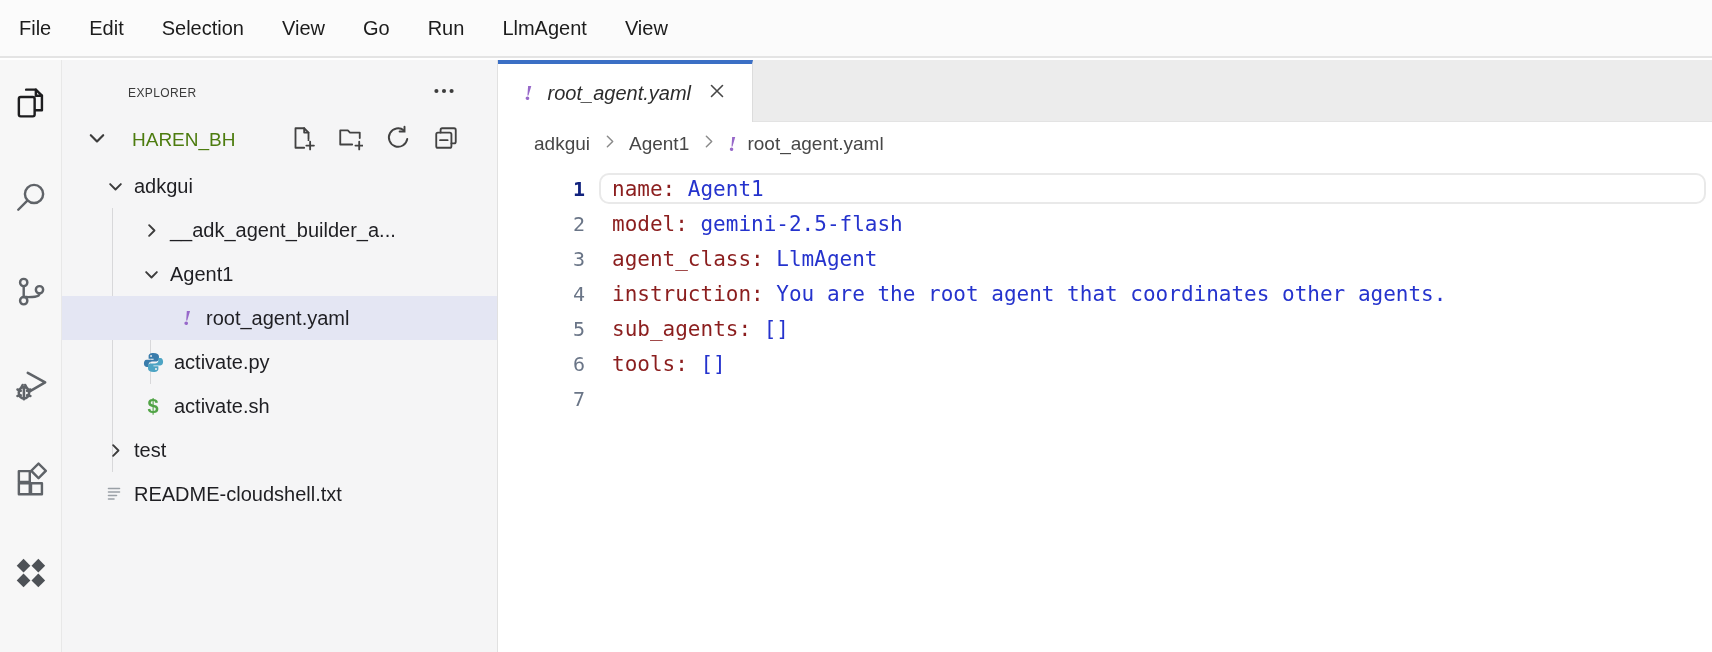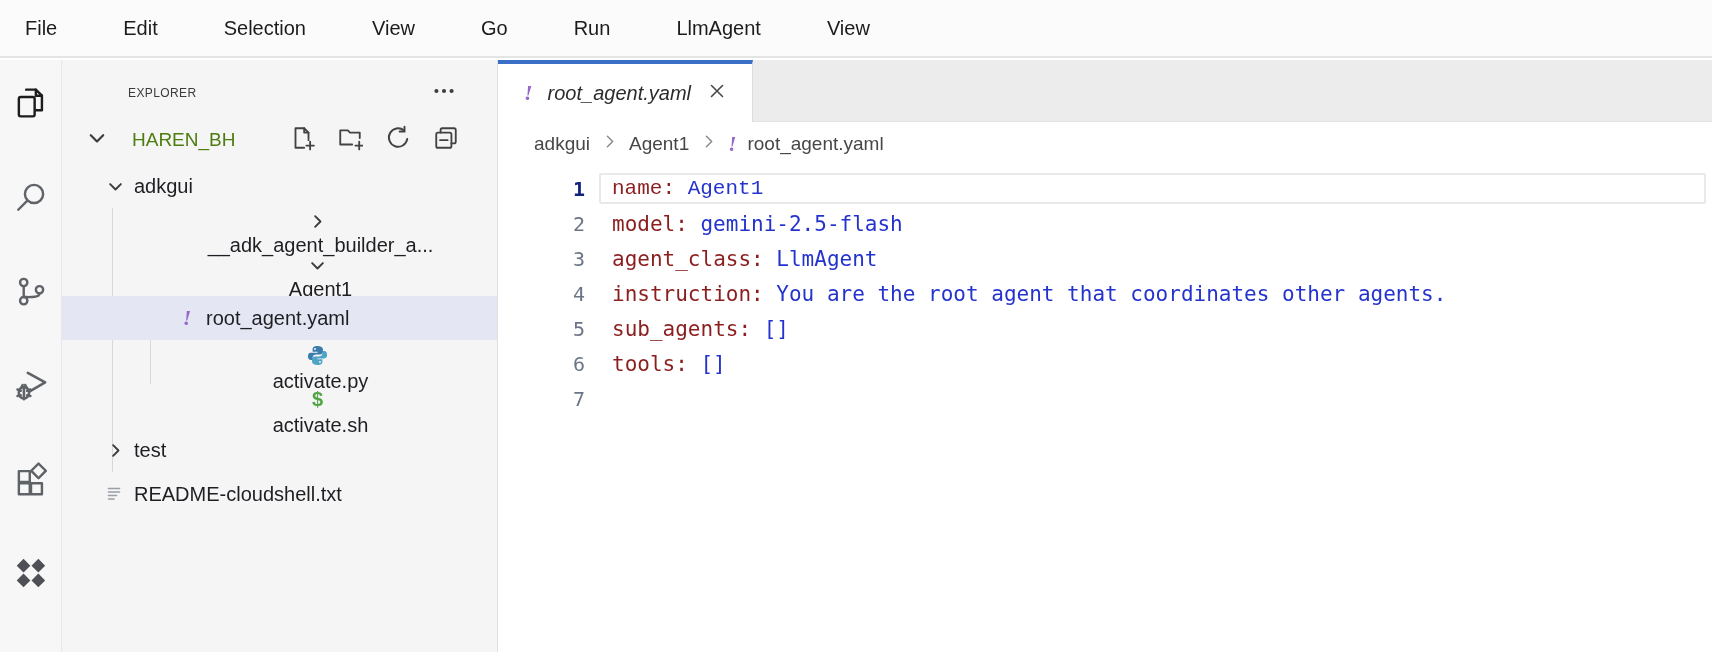--- a/index.html
+++ b/index.html
@@ -2,21 +2,21 @@
 <html><head>
 <meta charset="utf-8">
 <style>
   * { margin:0; padding:0; box-sizing:border-box; }
   html,body { width:1712px; height:652px; overflow:hidden; background:#fff;
               font-family:"Liberation Sans", sans-serif; -webkit-font-smoothing:antialiased; }
 
   
   .menubar { position:absolute; left:0; top:0; width:1712px; height:58px;
              background:#fbfbfb; border-bottom:2px solid #e4e4e4;
-             display:flex; align-items:center; padding-left:6px; z-index:5;gap:28px; }
+             display:flex; align-items:center; z-index:5; }
   .menu-item { font-size:20px; color:#1c1c1c; padding:0 19px; height:100%;
                display:flex; align-items:center; cursor:default; }
 
   
   .activitybar { position:absolute; left:0; top:60px; width:62px; height:592px;
                  background:#f7f7f7; border-right:1px solid #e8e8e8;
                  display:flex; flex-direction:column; align-items:center;
                  padding-top:24px; gap:56px; }
   .ab-icon { width:38px; height:38px; display:flex; align-items:center; justify-content:center; }
   .ab-icon svg { stroke:#5f6368; }
@@ -29,21 +29,21 @@
   .sb-header { height:56px; display:flex; align-items:center; padding:10px 40px 0 66px; }
   .sb-title { font-size:12px; letter-spacing:.4px; color:#3b3b3b; }
   .sb-more { margin-left:auto; }
   .ws-row { height:48px; display:flex; align-items:center; padding:0 38px 0 24px; }
   .ws-name { font-size:19px; font-weight:400; color:#4d7c0f; margin-left:24px; }
   .ws-actions { margin-left:auto; display:flex; gap:22px; align-items:center; }
   .tool-icon svg { stroke:#424242; }
   .tree { position:relative; }
   .guide { position:absolute; width:1px; background:#d8d8da; }
   .trow { height:44px; display:flex; align-items:center; font-size:20px; color:#1f1f23; position:relative; }
-  .trow.lvl1 { padding-left:40px; } .trow.lvl2 { padding-left:76px;flex-direction:column; } .trow.lvl3 { padding-left:112px; }
+  .trow.lvl1 { padding-left:40px; } .trow.lvl2 { padding-left:76px; } .trow.lvl3 { padding-left:112px; }
   .trow.selected { background:#e4e6f3; }
   .twisty { width:26px; display:flex; justify-content:center; align-items:center; flex:0 0 26px; }
   .fic { width:30px; display:flex; justify-content:center; align-items:center; flex:0 0 30px; }
   .fname { margin-left:6px; white-space:nowrap; }
   .yaml-bang { font-style:italic; font-weight:700; font-size:22px; color:#9768c9;
                font-family:"Liberation Serif", serif; line-height:1; }
   .shell-dollar { font-weight:700; font-size:20px; color:#52a447; }
 
   
   .editor { position:absolute; left:498px; top:60px; width:1214px; height:592px; background:#fff; }
@@ -57,21 +57,21 @@
   .crumb-sep svg { stroke:#8a8a8a; }
   .bc-bang { font-size:21px; }
 
   
   .code-area { padding-top:5px; font-family:"DejaVu Sans Mono", monospace; font-size:21px; }
   .cline { display:flex; height:35px; align-items:center; }
   .gutter { width:87px; text-align:right; color:#6a7587; font-size:20px; flex:0 0 87px; }
   .lbody { flex:1; margin:0 6px 0 14px; padding-left:13px; height:31px;
            display:flex; align-items:center; white-space:pre; }
   .cline.active .gutter { color:#11227e; font-weight:700; }
-  .cline.active .lbody { box-shadow: inset 0 0 0 2px #e9e9e9; border-radius:2px;font-family:Liberation Mono, monospace; }
+  .cline.active .lbody { box-shadow: inset 0 0 0 2px #e9e9e9; border-radius:10px; }
   .yk { color:#8b1e1e; } .yc { color:#8b1e1e; } .yv { color:#2533cd; margin-left:12.6px; }
 </style>
 </head>
 <body>
 
 <div class="menubar">
   <div class="menu-item">File</div>
   <div class="menu-item">Edit</div>
   <div class="menu-item">Selection</div>
   <div class="menu-item">View</div>

